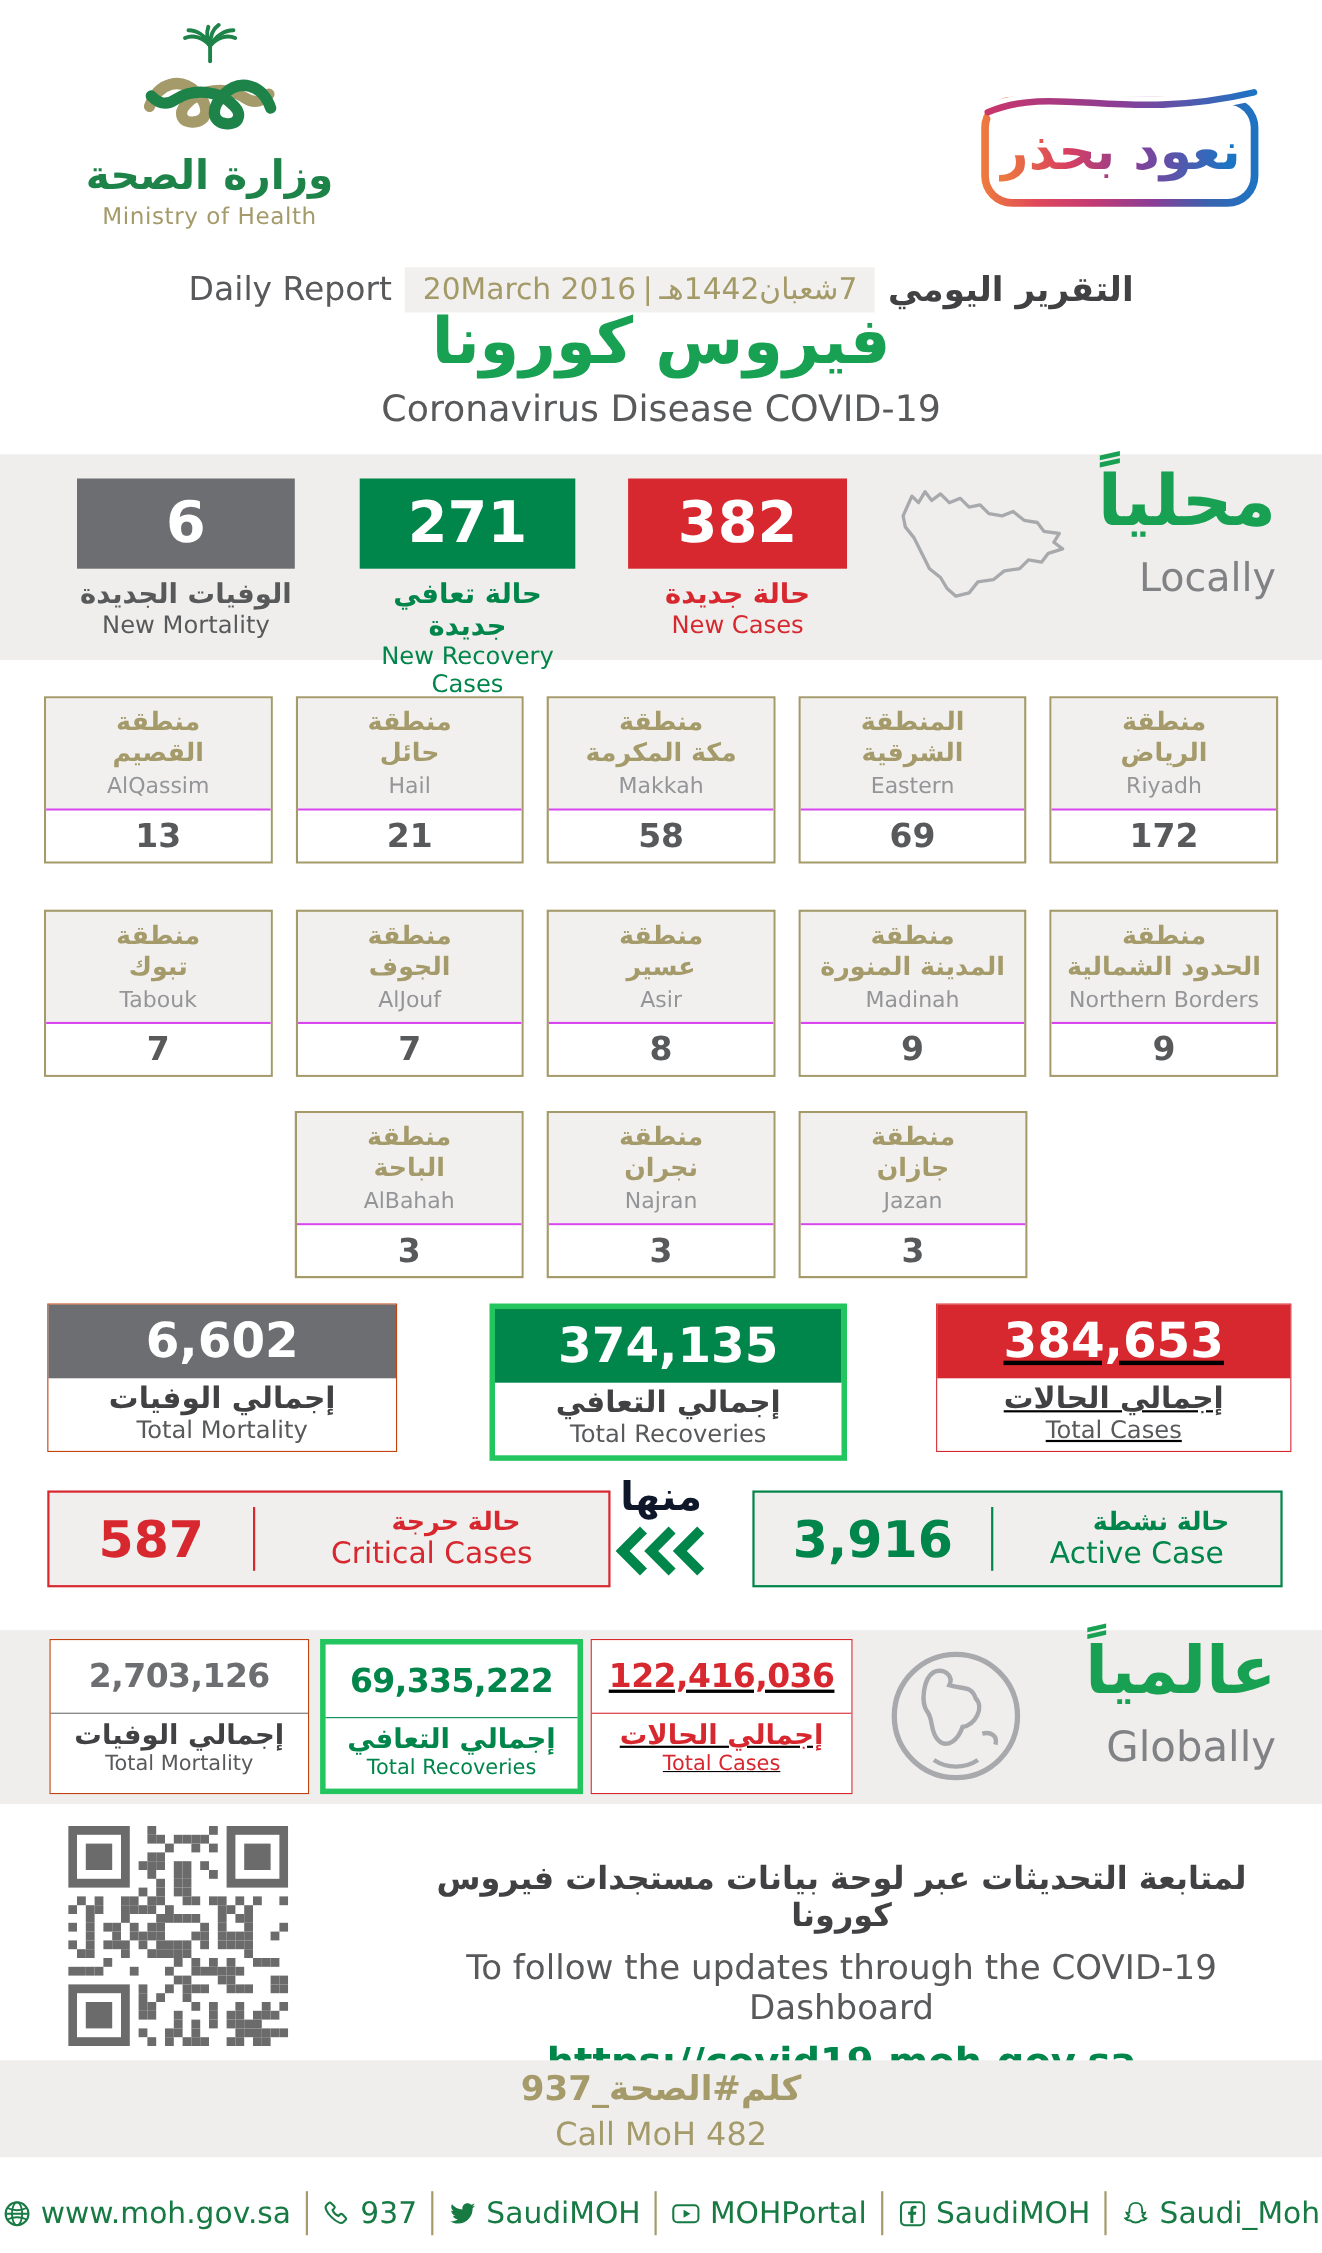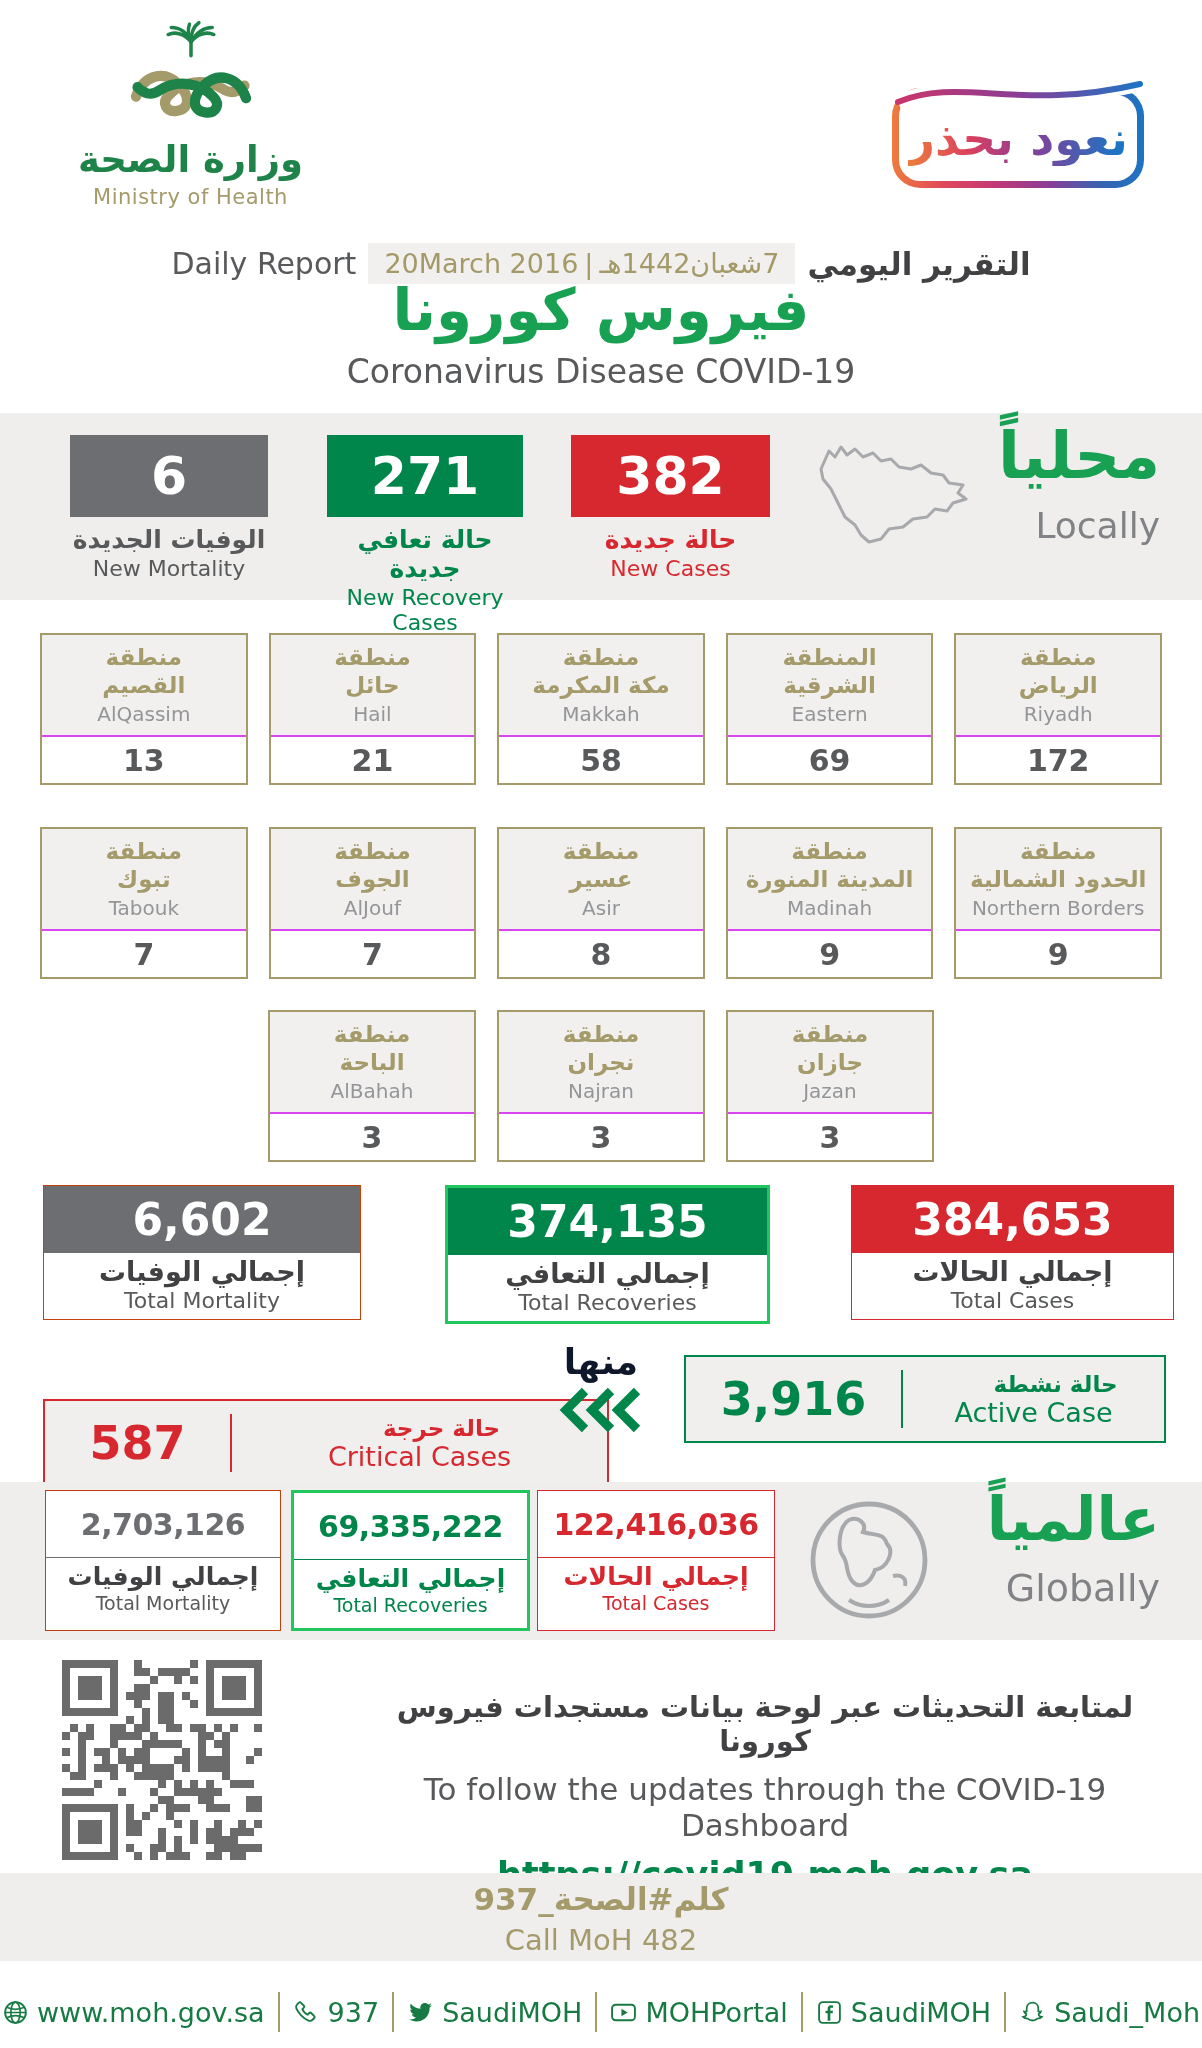--- a/index.html
+++ b/index.html
@@ -59,26 +59,26 @@
   .rhead .en{color:#939598;font-size:20px;margin-top:2px;}
   .rnum{height:46px;display:flex;align-items:center;justify-content:center;font-size:30px;font-weight:bold;color:#58595B;background:#fff;}
 
   
   .totals{top:1185px;left:0;width:100%;height:133px;}
   .tbox{top:0;box-sizing:border-box;text-align:center;background:#fff;}
   .thead{height:67px;display:flex;align-items:center;justify-content:center;color:#fff;font-size:44px;font-weight:bold;}
   .tbody{padding:3px 0 6px 0;}
   .tbody .lar{font-size:27px;font-weight:bold;color:#414042;direction:rtl;}
   .tbody .len{font-size:22px;color:#58595B;margin-top:1px;}
-  .bd-gray{border:1px solid #c2410c;} .bd-green{border:3px solid #22c55e;} .bd-red{border:1px solid #D7282F;}
+  .bd-gray{border:1px solid #c2410c;} .bd-green{border:5px solid #22c55e;} .bd-red{border:1px solid #D7282F;text-decoration:underline;}
 
   
   .breakdown{top:1353px;left:0;width:100%;height:95px;}
   .bkbox{top:2px;height:88px;box-sizing:border-box;background:#F0EFED;display:flex;align-items:center;}
-  .bk-critical{left:43px;width:566px;border:2px solid #D7282F;margin-top:44px;}
+  .bk-critical{left:43px;width:512px;border:2px solid #D7282F;}
   .bk-active{left:684px;width:482px;border:2px solid #00854A;}
   .bknum{font-size:46px;font-weight:bold;text-align:center;}
   .bkdiv{width:2px;height:58px;}
   .bklabels{flex:1;text-align:center;}
   .bklabels .lar{font-size:23px;font-weight:bold;direction:rtl;padding-left:44px;}
   .bklabels .len{font-size:27px;margin-top:0px;}
   .ofwhich{left:545px;top:-12px;width:112px;text-align:center;}
   .ofwhich .lar{font-size:36px;font-weight:bold;color:#0f172a;direction:rtl;}
 
   

